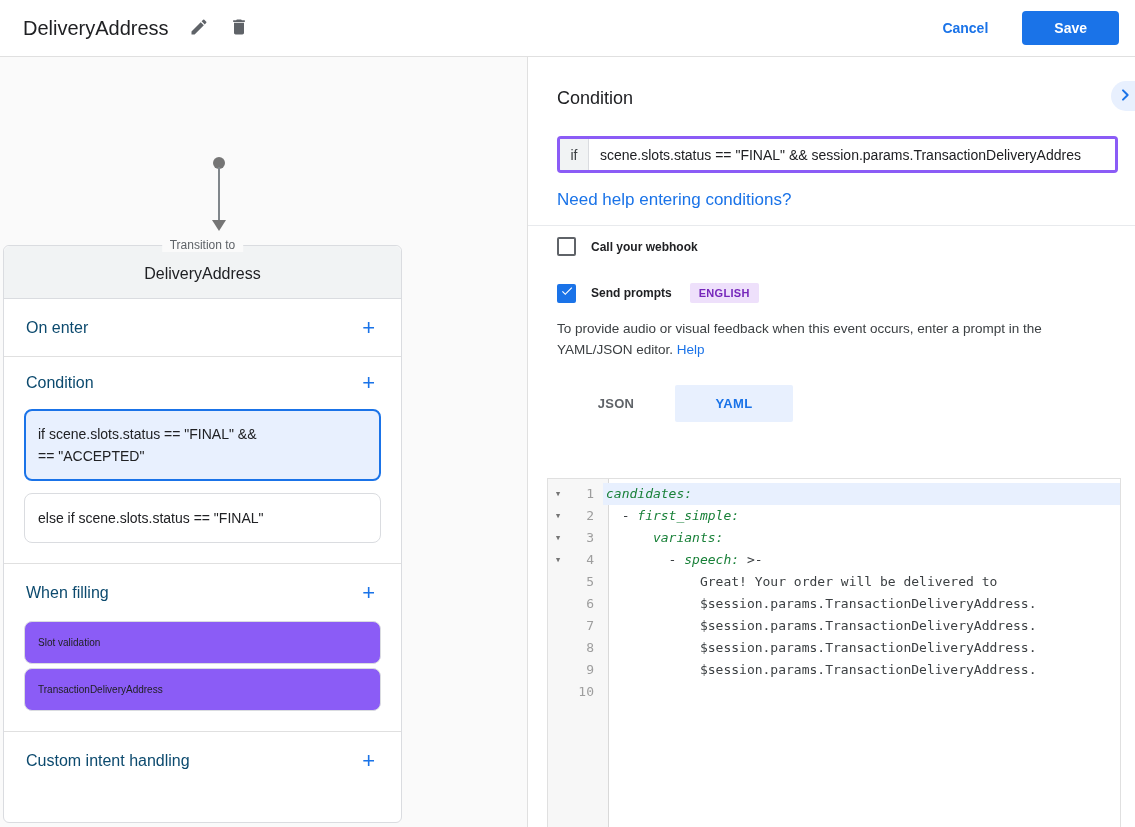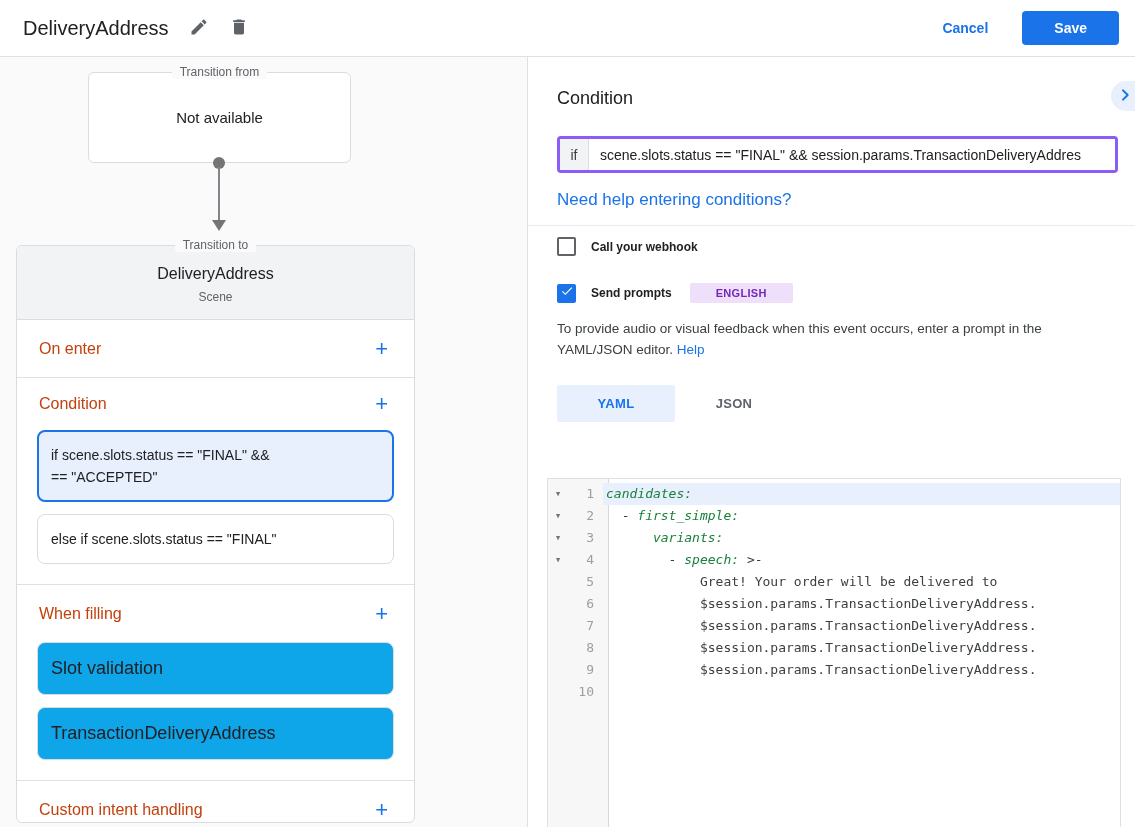--- a/index.html
+++ b/index.html
@@ -27,42 +27,42 @@
     display:flex; align-items:center; justify-content:center; }
   .legend { position:absolute; top:-8px; left:50%; transform:translateX(-50%);
     background:#fafafa; padding:0 8px; font-size:12px; color:#5f6368; white-space:nowrap;}
   .tfrom-value { font-size:15px; color:#202124; }
   .conn-dot { position:absolute; left:213px; top:100px; width:12px; height:12px;
     border-radius:50%; background:#757575; }
   .conn-line { position:absolute; left:218px; top:110px; width:2px; height:55px; background:#80868b;}
   .conn-arrow { position:absolute; left:212px; top:163px; width:0; height:0;
     border-left:7px solid transparent; border-right:7px solid transparent; border-top:11px solid #757575;}
 
-  .scene-card { position:absolute; left:16px; top:188px; width:399px; height:578px;
+  .scene-card { position:absolute; left:3px; top:188px; width:399px; height:578px;
     background:#fff; border:1px solid #dadce0; border-radius:6px; }
   .scene-card .legend { background:#fafafa; }
   .scene-head { background:#f1f3f4; border-bottom:1px solid #dadce0; text-align:center;
     padding:19px 10px 15px; border-radius:6px 6px 0 0;}
   .scene-title { font-size:16px; color:#202124; }
   .scene-subtitle { font-size:12px; color:#5f6368; margin-top:7px; }
   .sec-row { display:flex; align-items:center; justify-content:space-between;
     padding:0 22px; height:57px; cursor:default; }
-  .sec-label { font-size:16px; color:#c2410c; }
+  .sec-label { font-size:16px; color:#0c4a6e; }
   .add-btn { background:none; border:none; color:#1a73e8; font-size:22px; line-height:1;
     cursor:pointer; font-family:"Liberation Sans",sans-serif; padding:2px 4px;}
   .sec-divider { border-top:1px solid #e0e0e0; margin:0; }
   .cond-list { padding:0 20px 20px; }
   .cond-card { border:1px solid #dadce0; border-radius:8px; background:#fff;
     padding:13px 13px; font-size:14px; line-height:22px; color:#202124; cursor:pointer; }
   .cond-card.selected { border:2px solid #1a73e8; background:#e8f0fe; padding:12px 12px; }
   .cond-card + .cond-card { margin-top:12px; }
   .slot-list { padding:0 20px 20px; }
-  .slot-card { border:1px solid #dadce0; border-radius:8px; background:#0ea5e9;
-    padding:15px 13px; font-size:18px; color:#202124; cursor:pointer; }
-  .slot-card + .slot-card { margin-top:12px; }
+  .slot-card { border:1px solid #dadce0; border-radius:8px; background:#8b5cf6;
+    padding:15px 13px; font-size:10px; color:#202124; cursor:pointer; }
+  .slot-card + .slot-card { margin-top:4px; }
 
   
   .right-panel { position:absolute; left:527px; top:57px; width:608px; height:770px;
     background:#fff; border-left:1px solid #e0e0e0; }
   .rp-pad { padding-left:29px; padding-right:18px; }
   .rp-heading { font-size:18px; color:#202124; font-weight:400; }
   .cond-heading { margin-top:31px; }
   .expand-btn { position:absolute; right:0; top:24px; width:24px; height:30px;
     background:#e8f0fe; border:none; border-radius:15px 0 0 15px; cursor:pointer;
     display:flex; align-items:center; justify-content:flex-end; padding-right:2px;}
@@ -76,21 +76,21 @@
   .help-link { display:inline-block; margin-top:17px; font-size:17px; color:#1a73e8;
     text-decoration:none; cursor:pointer;}
   .rp-divider { position:absolute; left:0; right:0; top:168px; border-top:1px solid #e8eaed; }
   .when-heading { margin-top:39px; }
   .check-row { display:flex; align-items:center; margin-top:27px; }
   .checkbox { width:19px; height:19px; border:2px solid #5f6368; border-radius:2px;
     background:#fff; cursor:pointer; flex:none; display:flex; align-items:center; justify-content:center;}
   .checkbox.checked { background:#1a73e8; border-color:#1a73e8; }
   .check-label { font-size:12px; font-weight:bold; color:#202124; margin-left:15px; cursor:pointer;}
   .lang-badge { margin-left:18px; background:#eee0fb; color:#7627bb; font-size:11px;
-    font-weight:bold; letter-spacing:.3px; padding:4px 26px; border-radius:2px; }
+    font-weight:bold; letter-spacing:.3px; padding:4px 9px; border-radius:2px; }
   .prompt-desc { margin-top:15px; font-size:13.5px; line-height:21px; color:#3c4043;
     max-width:560px; }
   .inline-link { color:#1a73e8; text-decoration:none; cursor:pointer; }
   .tabs { display:flex; margin-top:25px; }
   .tab { width:118px; height:37px; display:flex; align-items:center; justify-content:center;
     font-size:13px; font-weight:bold; color:#5f6368; letter-spacing:.3px; cursor:pointer;
     border-radius:2px;}
   .tab.active { background:#e8f0fe; color:#1a73e8; }
 
   
@@ -130,33 +130,28 @@
     </span>
   </button>
   <div class="header-actions">
     <button class="cancel-btn">Cancel</button>
     <button class="save-btn">Save</button>
   </div>
 </div>
 
 <div class="left-panel">
 
-  <div class="tfrom-box">
-    <span class="legend">Transition from</span>
-    <span class="tfrom-value">Not available</span>
-  </div>
   <div class="conn-dot"></div>
   <div class="conn-line"></div>
   <div class="conn-arrow"></div>
 
   <div class="scene-card">
     <span class="legend">Transition to</span>
     <div class="scene-head">
       <div class="scene-title">DeliveryAddress</div>
-      <div class="scene-subtitle">Scene</div>
     </div>
 
     <div class="sec-row">
       <span class="sec-label">On enter</span>
       <button class="add-btn">+</button>
     </div>
     <div class="sec-divider"></div>
 
     <div class="sec-row" style="height:52px">
       <span class="sec-label">Condition</span>
@@ -230,22 +225,22 @@
       <span class="check-label">Send prompts</span>
       <span class="lang-badge">ENGLISH</span>
     </div>
 
     <div class="prompt-desc">
       <span>To provide audio or visual feedback when this event occurs, enter a prompt in the YAML/JSON editor.</span>
       <a class="inline-link">Help</a>
     </div>
 
     <div class="tabs" id="editor-tabs">
+        <div class="tab">JSON</div>
         <div class="tab active">YAML</div>
-        <div class="tab">JSON</div>
       </div>
   </div>
 
   <div class="code-editor">
     <div class="gutter-strip"></div>
     <div class="code-lines" id="code-lines">
         <div class="code-line hl">
           <span class="fold-cell">▾</span>
           <span class="num-cell">1</span>
           <span class="code-cell"><span class="tok-key">candidates:</span></span>

